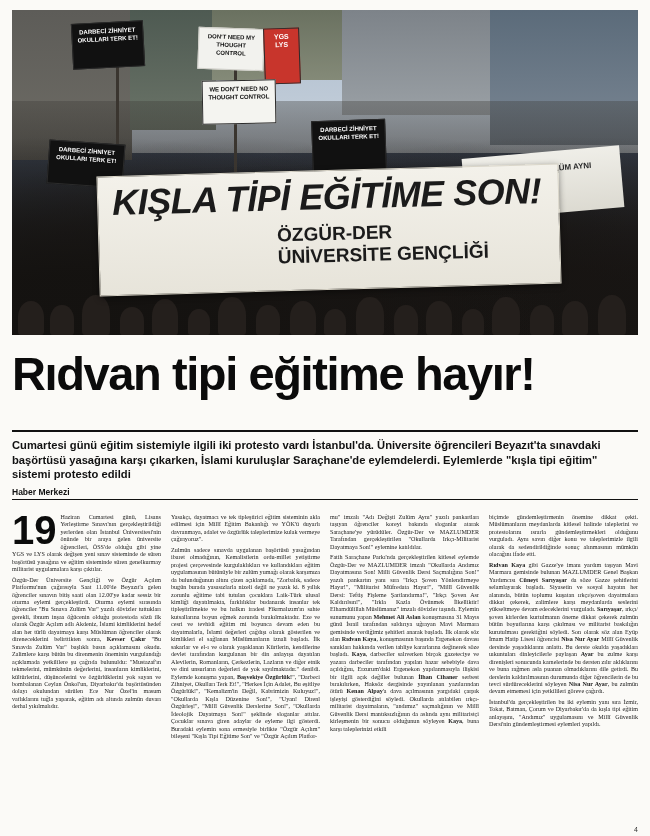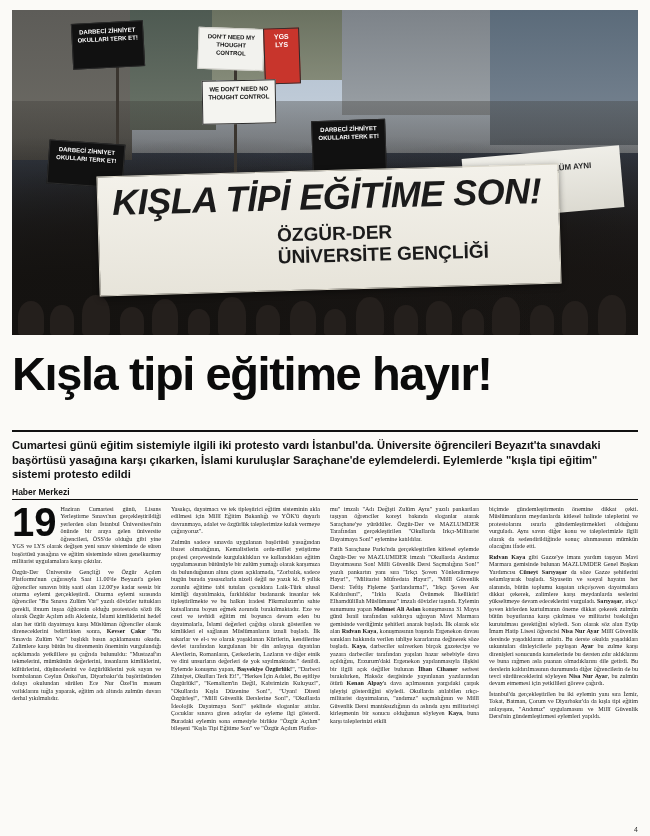--- a/index.html
+++ b/index.html
@@ -132,20 +132,21 @@
     height:318px;
   }
   .col{
     width:150px;
     font-size:6.1px;
     line-height:7.45px;
     text-align:justify;
     color:#1a1a1a;
     overflow:hidden;
     position:relative;
+    margin-top:8px;
   }
   .col p{margin:0 0 3px 0;}
   .dropcap{
     float:left;
     font-family:"Liberation Sans", sans-serif;
     font-weight:bold;
     font-size:40px;
     line-height:31px;
     margin:1px 4px 0 0;
     color:#0b0b0b;
@@ -206,21 +207,21 @@
 
     <div class="whiteflag">ALİ DEĞİŞİM ZULÜM AYNI</div>
 
     <div class="banner">
       <div class="bline1">KIŞLA TİPİ EĞİTİME SON!</div>
       <div class="bline2">ÖZGÜR-DER</div>
       <div class="bline3">ÜNİVERSİTE GENÇLİĞİ</div>
     </div>
   </div>
 
-  <h1 class="headline">Kışla tipi eğitime hayır!</h1>
+  <h1 class="headline">Rıdvan tipi eğitime hayır!</h1>
   <hr class="rule">
   <div class="standfirst">Cumartesi günü eğitim sistemiyle ilgili iki protesto vardı İstanbul'da. Üniversite öğrencileri Beyazıt'ta sınavdaki başörtüsü yasağına karşı çıkarken, İslami kuruluşlar Saraçhane'de eylemdelerdi. Eylemlerde "kışla tipi eğitim" sistemi protesto edildi</div>
   <span class="byline">Haber Merkezi</span>
 
   <div class="cols">
     <div class="col">
       <p><span class="dropcap">19</span><span>Haziran Cumartesi günü, Lisans Yerleştirme Sınavı'nın gerçekleştirildiği yerlerden olan İstanbul Üniversitesi'nin önünde bir araya gelen üniversite öğrencileri, ÖSS'de olduğu gibi yine YGS ve LYS olarak değişen yeni sınav sisteminde de süren başörtüsü yasağına ve eğitim sisteminde süren genelkurmay militarist uygulamalara karşı çıktılar.</span></p>
       <p><span>Özgür-Der Üniversite Gençliği ve Özgür Açılım Platformu'nun çağırısıyla Saat 11.00'de Beyazıt'a gelen öğrenciler sınavın bitiş saati olan 12.00'ye kadar sessiz bir oturma eylemi gerçekleştirdi. Oturma eylemi sırasında öğrenciler "Bu Sınava Zulüm Var" yazılı dövizler tuttukları gerekli, ibnum inşaa öğücenin olduğu protestoda sözü ilk olarak Özgür Açılım adlı Akdeniz, İslami kimliklerini hedef alan her türlü dayatmaya karşı Müslüman öğrenciler olarak direneceklerini belirttikten sonra, <b>Kevser Çakır</b> "Bu Sınavda Zulüm Var" başlıklı basın açıklamasını okudu. Zalimlere karşı bütün bu direnmenin öneminin vurgulandığı açıklamada yetkililere şu çağrıda bulunuldu: "Mustazaf'ın tekmelerini, mümkünün değerlerini, insanların kimliklerini, kültürlerini, düşüncelerini ve özgürlüklerini yok sayan ve bombalanan Ceylan Önkol'un, Diyarbakır'da başörtüsünden dolayı okulundan sürülen Ece Nur Özel'in masum vatlıklarını tuğla yaparak, eğitim adı altında zulmün duvarı derhal yıkılmalıdır.</span></p>
     </div>
     <div class="col">

